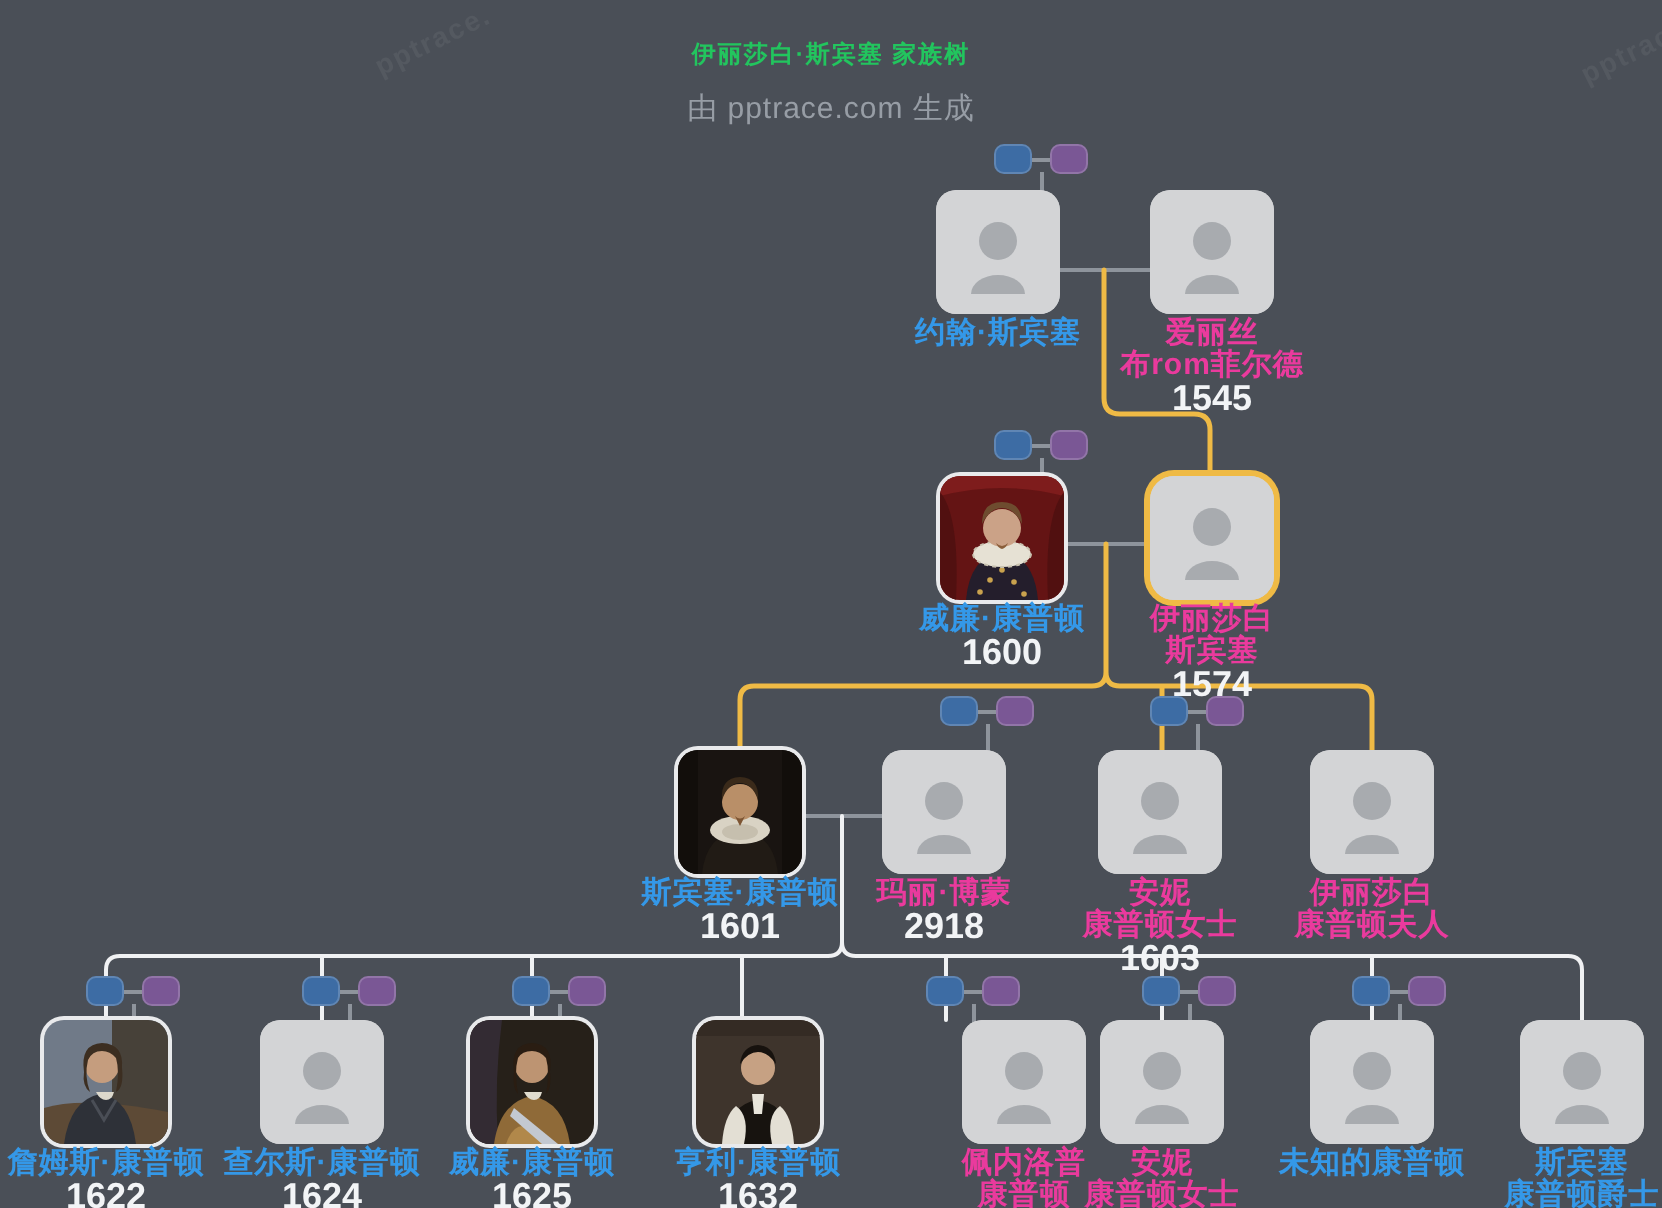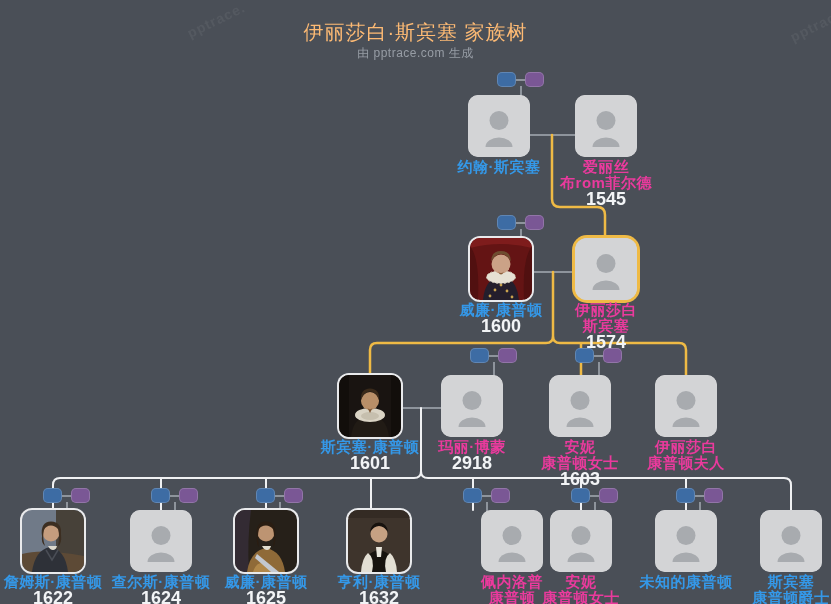--- a/index.html
+++ b/index.html
@@ -8,25 +8,25 @@
     background:var(--bg,#4a4f57);
     font-family:"Liberation Sans","DejaVu Sans",sans-serif;
   }
   .watermark{
     position:absolute;color:rgba(255,255,255,0.06);font-weight:bold;
     font-size:14px;letter-spacing:1px;transform:rotate(-26deg);
     white-space:nowrap;user-select:none;z-index:0;
   }
   .title{
     position:absolute;top:19px;left:0;width:100%;text-align:center;
-    color:#fdba74;font-size:20px;font-weight:400;letter-spacing:1px;z-index:4;
+    color:#22c55e;font-size:12px;font-weight:700;letter-spacing:1px;z-index:4;
   }
   .subtitle{
     position:absolute;top:45px;left:0;width:100%;text-align:center;
-    color:#979da5;font-size:12px;letter-spacing:0.5px;z-index:4;
+    color:#979da5;font-size:15px;letter-spacing:0.5px;z-index:4;
   }
   svg.connectors{position:absolute;left:0;top:0;z-index:1;}
   
   .couple{position:absolute;width:47px;height:15px;z-index:2;}
   .pill{position:absolute;top:0;width:19px;height:15px;border-radius:5px;
         box-shadow:inset 0 0 0 1px rgba(255,255,255,0.18);}
   .pill.h{left:0;background:var(--pillblue,#3d6ca4);}
   .pill.w{left:28px;background:var(--pillpurple,#7a5795);}
   .couple .link{position:absolute;left:19px;top:6.5px;width:9px;height:2px;background:var(--cgray,#8e949c);}
   .couple .drop{position:absolute;left:22.5px;top:14px;width:2px;height:14px;background:var(--cgray,#8e949c);}

